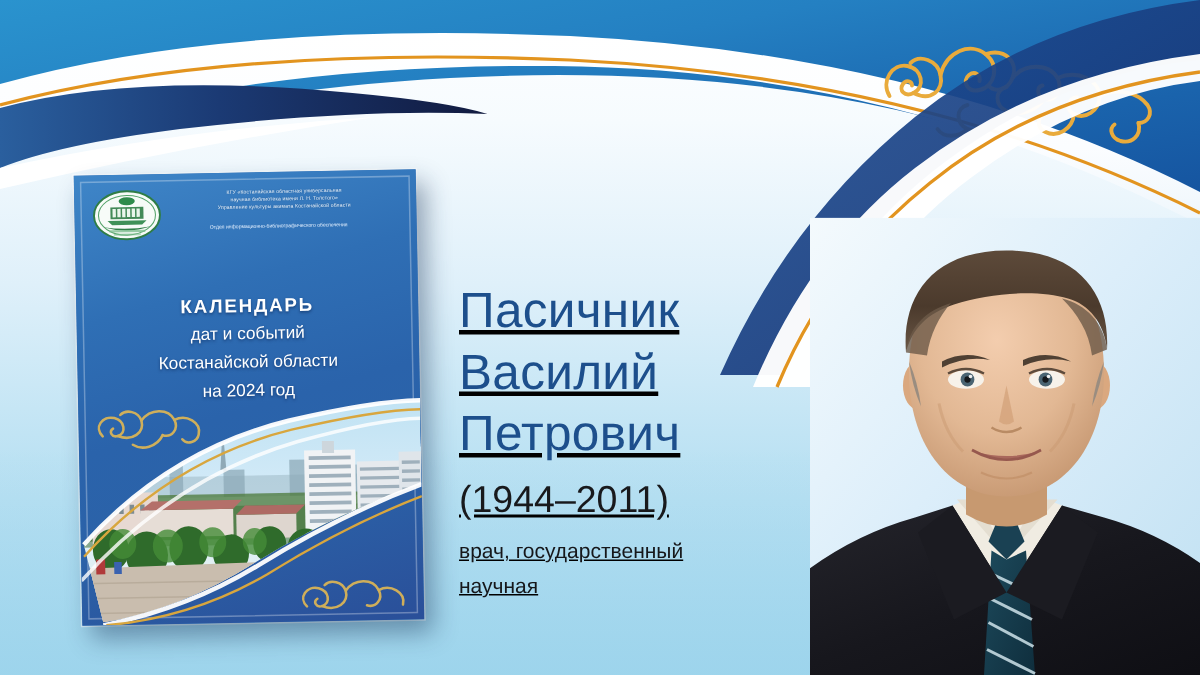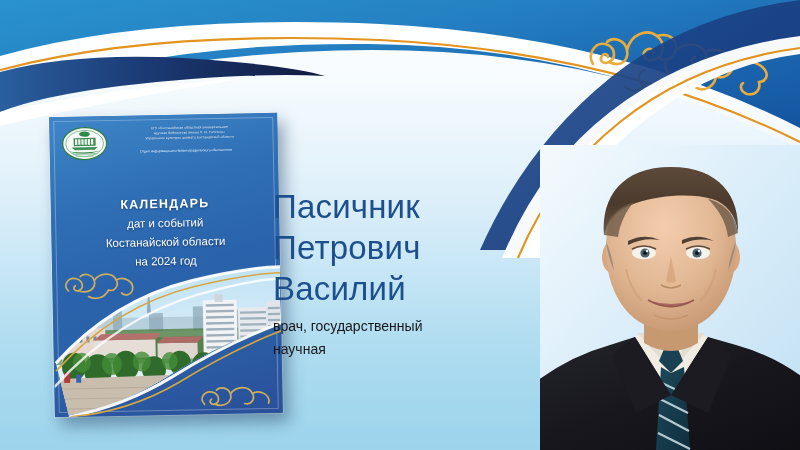--- a/index.html
+++ b/index.html
@@ -41,21 +41,21 @@
      font-size:3.4px;line-height:5.0px;letter-spacing:.1px;text-shadow:0 0 1px rgba(0,0,0,.25);}
   .bk-head2{position:absolute;left:50px;top:34px;width:172px;text-align:center;color:#e4f0ff;
      font-size:3.4px;line-height:5px;}
   .bk-title{position:absolute;left:10px;top:79px;width:208px;text-align:center;color:#ffffff;}
   .bk-title .t1{font-size:12.5px;font-weight:bold;letter-spacing:1.2px;line-height:20px;
      text-shadow:0 1px 2px rgba(0,20,60,.5);}
   .bk-title .t2{font-size:11.5px;line-height:19px;text-shadow:0 1px 2px rgba(0,20,60,.5);}
   .bk-photo{position:absolute;left:0;top:150px;width:228px;height:150px;overflow:hidden;}
 
   
-  .txt{position:absolute;left:273px;top:186px;width:270px;}
+  .txt{position:absolute;left:306px;top:186px;width:270px;text-decoration:underline;}
   .nm{color:#1d4f8c;font-size:33px;line-height:41px;letter-spacing:.2px;font-weight:normal;}
   .yrs{color:#18191c;font-size:25px;line-height:34px;margin-top:7px;font-weight:normal;}
   .occ{color:#16171a;font-size:14px;line-height:23px;margin-top:6px;}
 
   
   .portrait{position:absolute;left:540px;top:145px;width:262px;height:305px;overflow:hidden;}
   .portrait svg{display:block;}
 </style>
 </head>
 <body>
@@ -292,22 +292,23 @@
           <path d="M160,140 C170,144 178,138 176,130 C174,124 166,122 162,126"></path>
           <path d="M176,130 C182,122 194,122 198,130 C201,136 196,142 190,140"></path>
           <path d="M198,130 C206,126 216,132 214,140"></path>
         </g>
       </svg>
     </div>
   </div>
 
   <div class="txt">
     <div class="nm">Пасичник</div>
+    <div class="nm">Василий</div>
     <div class="nm">Петрович</div>
-    <div class="nm">Василий</div>
+    <div class="yrs">(1944–2011)</div>
     <div class="occ">
       <div>врач, государственный</div>
       <div>научная</div>
     </div>
   </div>
 
   <div class="portrait">
     <svg width="262" height="305" viewBox="0 0 262 305" xmlns="http://www.w3.org/2000/svg">
       <defs>
         <linearGradient id="pbg" x1="0" y1="0" x2="1" y2="1">

